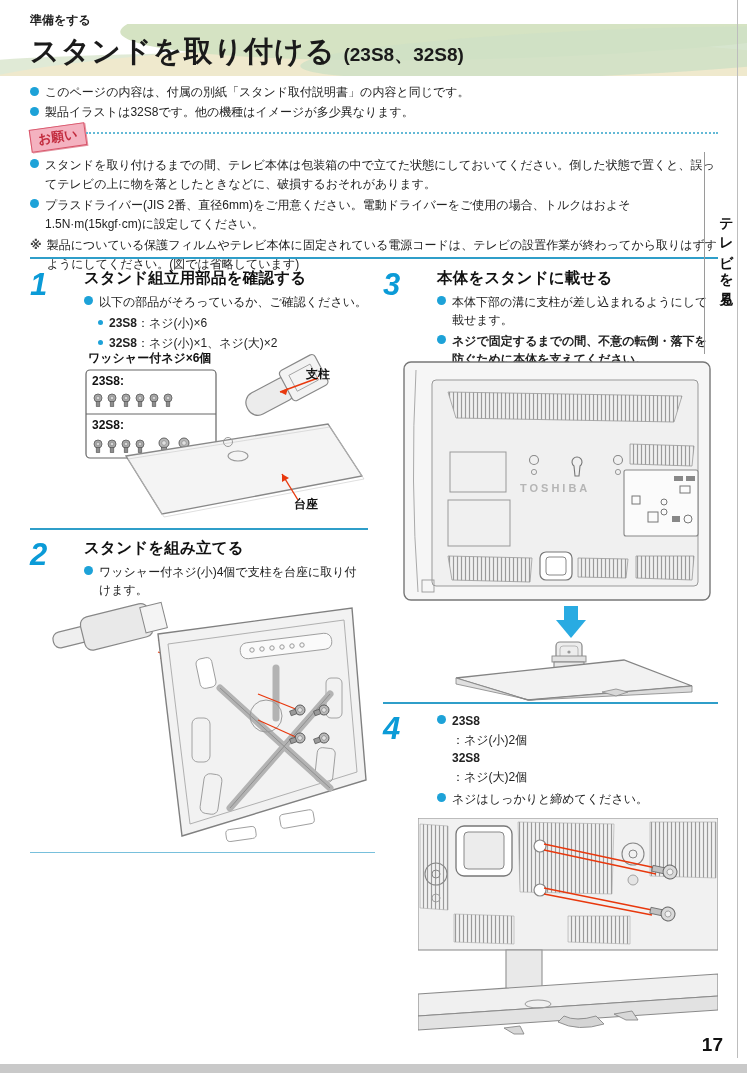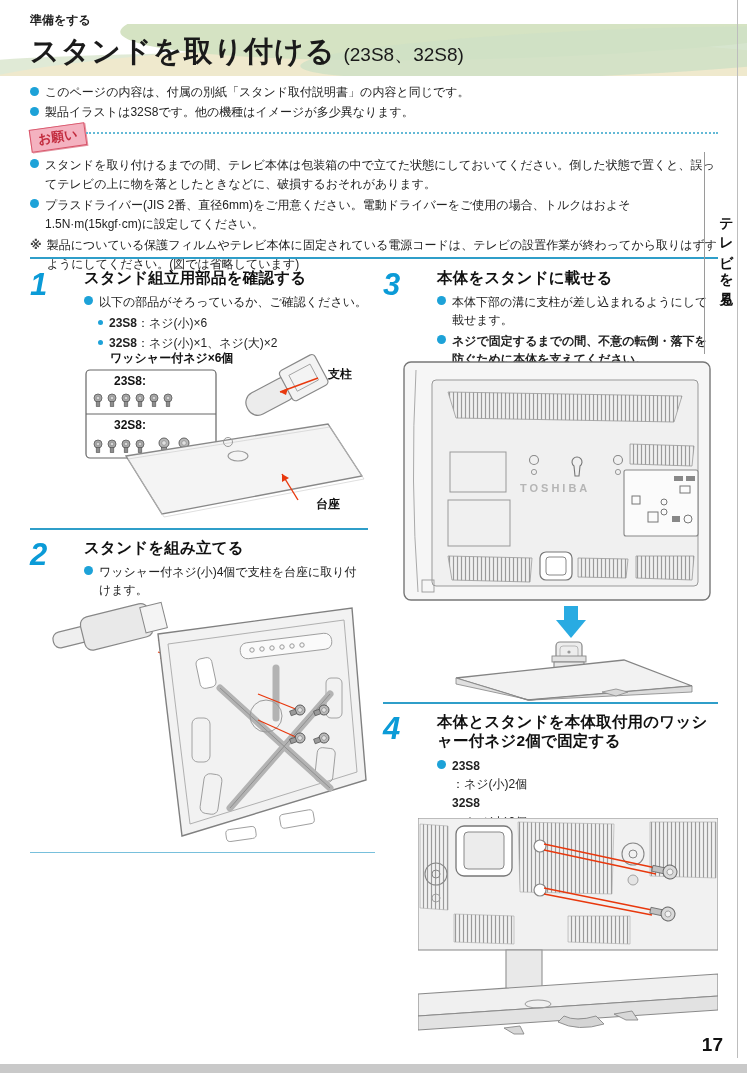--- a/index.html
+++ b/index.html
@@ -10,21 +10,21 @@
   
   .wave-band { position:absolute; left:0; top:24px; width:747px; height:52px; overflow:hidden; }
   .wave-band .blob1 { position:absolute; left:-60px; top:18px; width:900px; height:90px; background:#efe9cd; border-radius:50%; transform:rotate(-1.5deg); }
   .wave-band .blob2 { position:absolute; left:120px; top:-46px; width:800px; height:80px; background:#d5e3c3; border-radius:50%; transform:rotate(-2deg); }
   .wave-band .blob3 { position:absolute; left:-120px; top:30px; width:1000px; height:70px; background:#dde8d2; border-radius:50%; transform:rotate(1deg); opacity:.9; }
   .wave-band .blob4 { position:absolute; left:300px; top:6px; width:600px; height:46px; background:#cfe0c6; border-radius:50%; transform:rotate(-2.5deg); opacity:.85; }
 
   .eyebrow { position:absolute; left:30px; top:12px; font-size:12px; font-weight:bold; color:#222; }
   .title-row { position:absolute; left:30px; top:32px; width:690px; white-space:nowrap; }
   .title-main { font-size:29px; font-weight:bold; color:#1a1a1a; letter-spacing:1px; }
-  .title-suffix { font-size:19px; font-weight:normal; color:#1a1a1a; margin-left:8px; }
+  .title-suffix { font-size:19px; font-weight:bold; color:#1a1a1a; margin-left:8px; }
 
   
   .intro { position:absolute; left:30px; top:84px; width:680px; }
   .b-item { display:flex; align-items:flex-start; margin-bottom:3px; }
   .dot { flex:0 0 auto; width:9px; height:9px; border-radius:50%; background:#1da2d8; margin:3px 6px 0 0; }
   .b-item p { font-size:12px; line-height:1.45; }
 
   
   .notice { position:absolute; left:30px; top:126px; width:688px; }
   .badge { position:absolute; left:0; top:0; display:inline-block; background:#f4b2c0; color:#c22b3d;
@@ -48,21 +48,21 @@
   .step-body .b-item p.bold { font-weight:bold; }
   .sub-item { display:flex; align-items:flex-start; font-size:12px; line-height:1.5; margin:2px 0 0 14px; }
   .sub-dot { flex:0 0 auto; width:5px; height:5px; border-radius:50%; background:#1da2d8; margin:6px 6px 0 0; }
   .sub-item b { font-weight:bold; }
   .two-line span { display:block; font-size:12px; line-height:1.55; }
   .two-line b { font-weight:bold; }
 
   
   .illus { position:absolute; }
   .illus svg { display:block; }
-  .illus-label { position:absolute; font-size:12px; color:#111; white-space:nowrap;margin-left:22px; }
+  .illus-label { position:absolute; font-size:12px; color:#111; white-space:nowrap; }
   .illus-label.bold { font-weight:bold; }
   .logo-label { position:absolute; font-size:11px; font-weight:bold; color:#b5b5b5; letter-spacing:3px; }
 
   
   .page-edge-line { position:absolute; left:737px; top:0; width:1px; height:1058px; background:#bdbdbd; }
   .tab-line { position:absolute; left:704px; top:152px; width:1px; height:202px; background:#9a9a9a; }
   .side-tab { position:absolute; left:706px; top:190px; width:30px; height:130px;
               writing-mode:vertical-rl; text-orientation:upright;
               font-size:14px; font-weight:bold; color:#111; letter-spacing:2px; text-align:center; }
   .page-num { position:absolute; right:24px; top:1034px; font-size:19px; font-weight:bold; color:#111; }
@@ -346,21 +346,20 @@
         <path d="M210 336 l14 4 l12 -4 l-12 -3 z" fill="#d8d8d8" stroke="#888" stroke-width="0.8"></path>
       </g>
     </svg>
     <span class="logo-label" style="left:128px; top:126px;">TOSHIBA</span>
   </div>
 
   <div class="rule-col" style="left:383px; top:702px; width:335px;"></div>
   <div class="step" style="left:383px; top:712px; width:335px;">
     <span class="step-num">4</span>
     <div class="step-body">
-      <h3 class="step-heading">本体とスタンドを本体取付用のワッシャー付ネジ2個で固定する</h3>
       <div class="b-item">
         <span class="dot"></span>
         <span class="two-line">
           <span><b>23S8</b><span>：ネジ(小)2個</span></span>
           <span><b>32S8</b><span>：ネジ(大)2個</span></span>
         </span>
       </div>
       <div class="b-item" style="margin-top:4px;">
         <span class="dot"></span>
         <p>ネジはしっかりと締めてください。</p>

